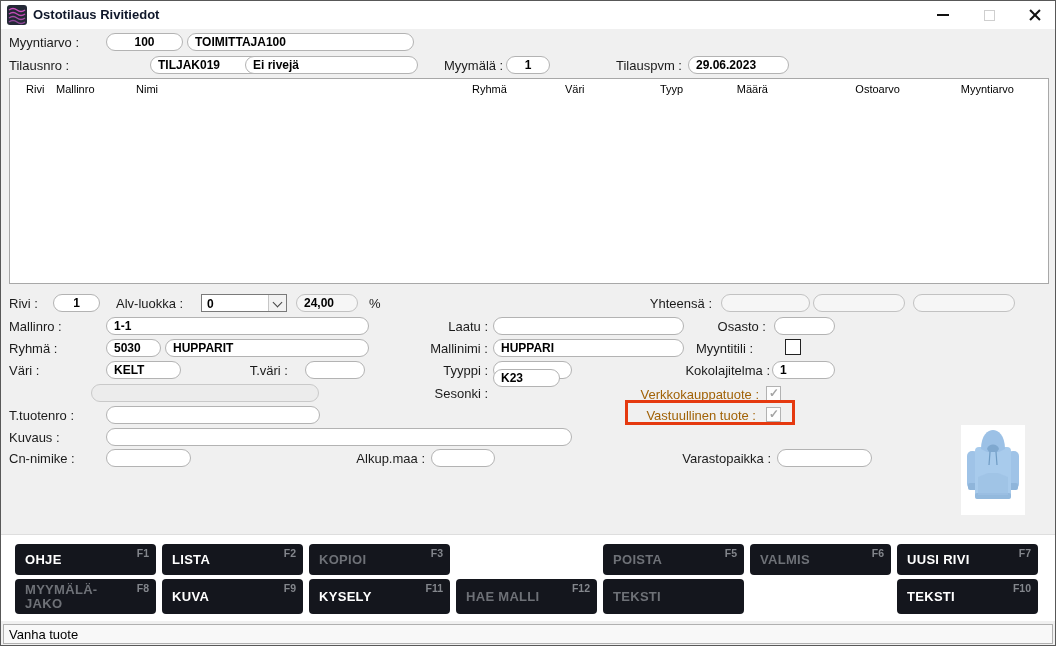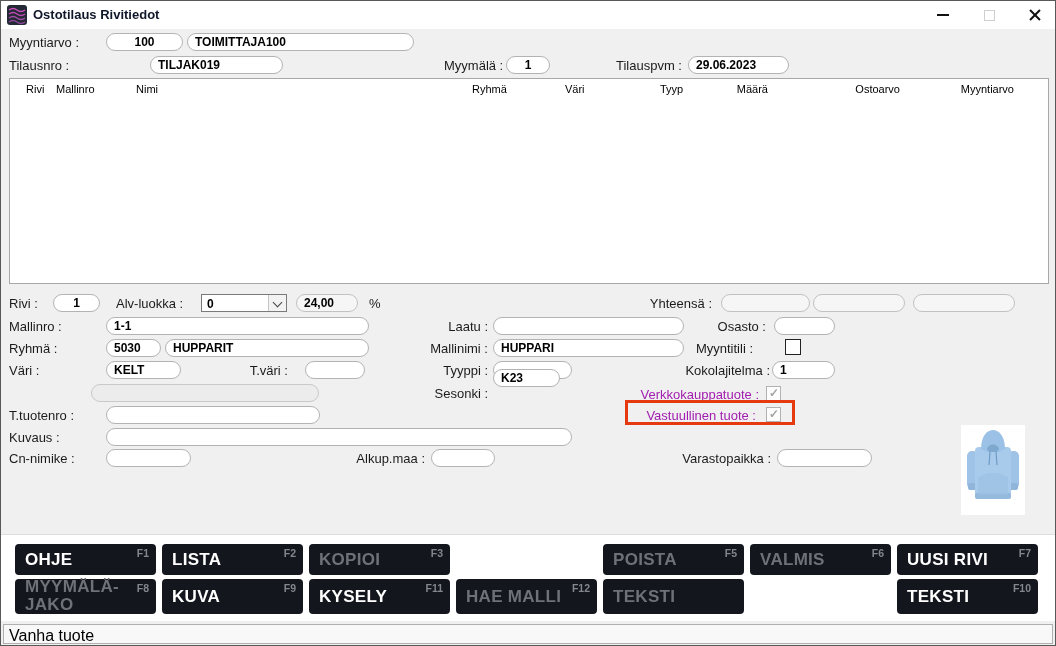--- a/index.html
+++ b/index.html
@@ -17,21 +17,21 @@
   .glyph-min { width:12px; height:0; border-top:2px solid #111; }
   .glyph-max { width:11px; height:11px; border:1px solid #cfcfcf; }
   .glyph-close { position:relative; width:14px; height:14px; }
   .glyph-close::before, .glyph-close::after { content:""; position:absolute; left:6px; top:0;
       width:2px; height:14px; background:#111; }
   .glyph-close::before { transform:rotate(45deg); } .glyph-close::after { transform:rotate(-45deg); }
 
   
   .lbl { position:absolute; font-size:13px; color:#1b1b1b; white-space:nowrap; height:16px; }
   .lbl.r { text-align:right; }
-  .lbl.g { color:#a21caf; }
+  .lbl.g { color:#a16207; }
   .fld { position:absolute; height:18px; background:#fff; border:1px solid #b3b3b3; border-radius:9px;
          font-size:12px; font-weight:600; color:#000; padding:1px 7px; line-height:14px;
          white-space:nowrap; overflow:hidden; }
   .fld.c { text-align:center; }
   .fld.d { background:#f6f6f6; border-color:#c2c2c2; }
   .fld.dd { background:#ececec; border-color:#c9c9c9; }
 
   
   .combo { position:absolute; height:18px; background:#fff; border:1px solid #7a7a7a;
            font-size:12px; font-weight:600; }
@@ -55,34 +55,34 @@
   .redbox { position:absolute; left:624px; top:399px; width:170px; height:25px;
             border:3px solid #e5390f; pointer-events:none; }
 
   
   .imgbox { position:absolute; left:960px; top:424px; width:64px; height:90px; background:#fff; }
 
   
   .btnpanel { position:absolute; left:0; top:533px; width:1056px; height:87px; background:#fff;
               border-top:1px solid #dedede; }
   .btn { position:absolute; width:141px; background:#14161d; border-radius:4px; }
-  .btn .bl { position:absolute; left:10px; top:50%; transform:translateY(-50%); font-size:17px;
+  .btn .bl { position:absolute; left:10px; top:50%; transform:translateY(-50%); font-size:13px;
              font-weight:700; letter-spacing:.3px; color:#fff; line-height:1.1; }
   .btn .fk { position:absolute; top:3px; right:7px; font-size:10.5px; font-weight:600; color:#83868c; }
   .btn.dis .bl { color:#6e7177; }
   .r1 { top:9px; height:31px; }
   .r2 { top:44px; height:35px; }
   .c1{left:14px}.c2{left:161px}.c3{left:308px}.c4{left:455px}.c5{left:602px}.c6{left:749px}.c7{left:896px}
   .wrapbl { width:88px; white-space:normal; }
 
   
   .statusbar { position:absolute; left:0; top:620px; width:1056px; height:25px; background:#f0f0f0; }
   .statuspanel { position:absolute; left:2px; top:3px; width:1050px; height:20px; background:#f8f8f8;
                  border:1px solid #b0b0b0; }
-  .statustext { position:absolute; left:5px; top:2px; font-size:16px; color:#000; white-space:nowrap; }
+  .statustext { position:absolute; left:5px; top:2px; font-size:13px; color:#000; white-space:nowrap; }
 </style>
 </head>
 <body>
 
 <div class="window">
 
   <div class="titlebar">
     <svg class="appicon" viewBox="0 0 20 20">
       <rect x="0" y="0" width="20" height="20" rx="3" fill="#242936"></rect>
       <path d="M2 5 Q6 2 10 5 T18 5" stroke="#cf4fc0" stroke-width="1.5" fill="none"></path>
@@ -101,20 +101,21 @@
         <span class="glyph-close"></span>
       </div>
   </div>
 
   <div class="lbl" style="left:8px;top:34px;">Myyntiarvo :</div>
   <div class="fld c" style="left:105px;top:32px;width:77px;">100</div>
   <div class="fld" style="left:186px;top:32px;width:227px;">TOIMITTAJA100</div>
 
   <div class="lbl" style="left:8px;top:57px;">Tilausnro :</div>
   <div class="fld" style="left:105px;top:55px;width:133px;margin-left:44px;">TILJAK019</div>
+  <div class="fld" style="left:244px;top:55px;width:173px;">Ei rivejä</div>
 
   <div class="lbl" style="left:443px;top:57px;">Myymälä :</div>
   <div class="fld c" style="left:505px;top:55px;width:44px;">1</div>
 
   <div class="lbl" style="left:615px;top:57px;">Tilauspvm :</div>
   <div class="fld" style="left:687px;top:55px;width:101px;">29.06.2023</div>
 
   <div class="grid">
     <span class="gh" style="left:16px;width:24px;text-align:left;">Rivi</span>
     <span class="gh" style="left:46px;">Mallinro</span>

